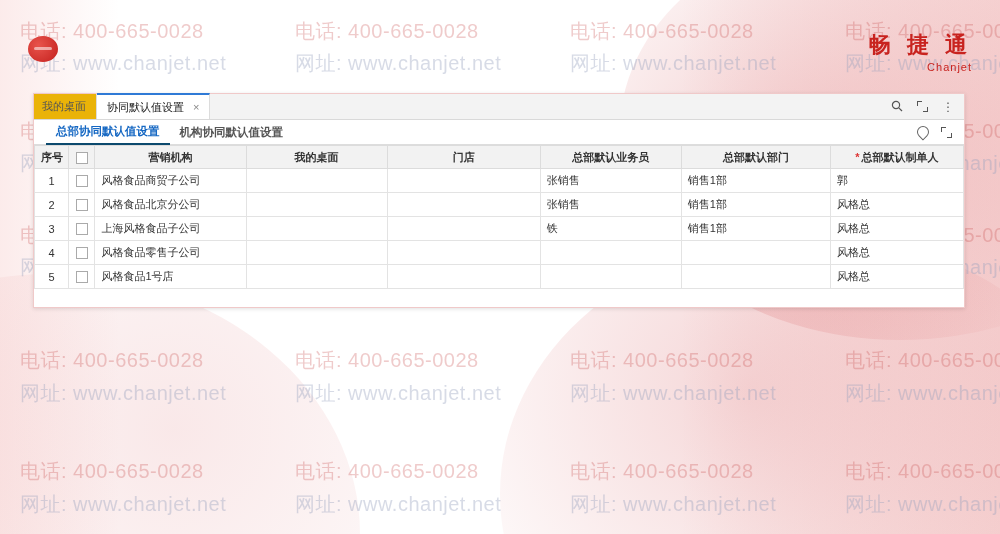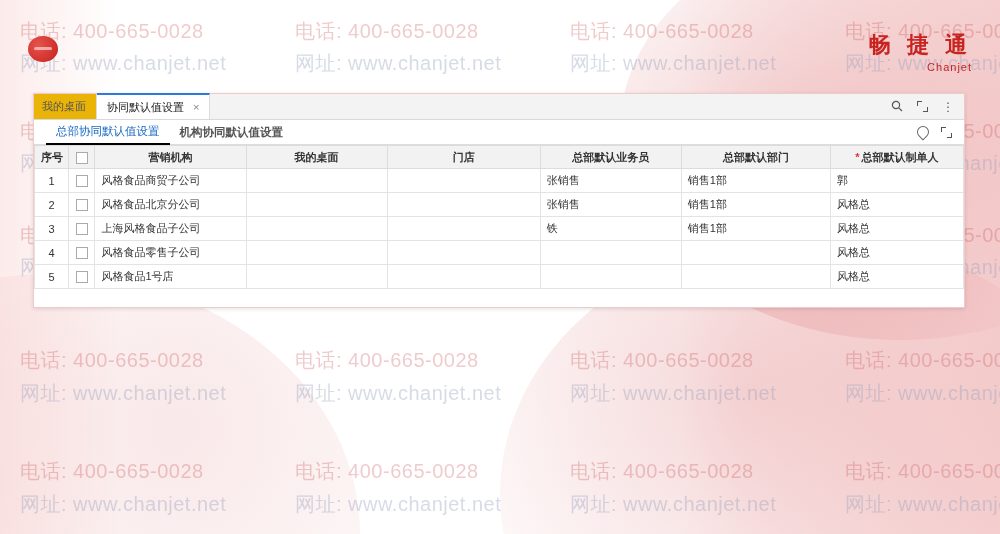--- a/index.html
+++ b/index.html
@@ -239,22 +239,22 @@
     padding: 0 10px;
     height: 24px;
     line-height: 24px;
     color: #555;
     cursor: default;
     white-space: nowrap;
     font-weight: bold;
   }
   .subtab.active {
     color: #1668c3;
-    border-bottom: 2px solid #000000;
-    font-weight: normal;
+    border-bottom: 2px solid #0c4a6e;
+    font-weight: bold;
   }
   .subtabs-right {
     margin-left: auto;
     display: flex;
     align-items: center;
     gap: 12px;
     color: #666;
   }
   .pin-icon {
     width: 10px; height: 10px;

